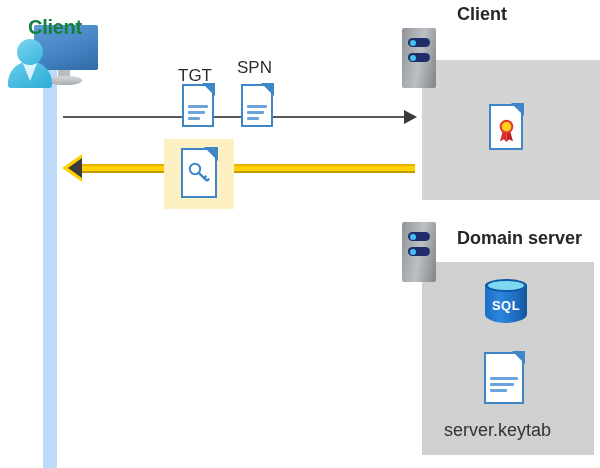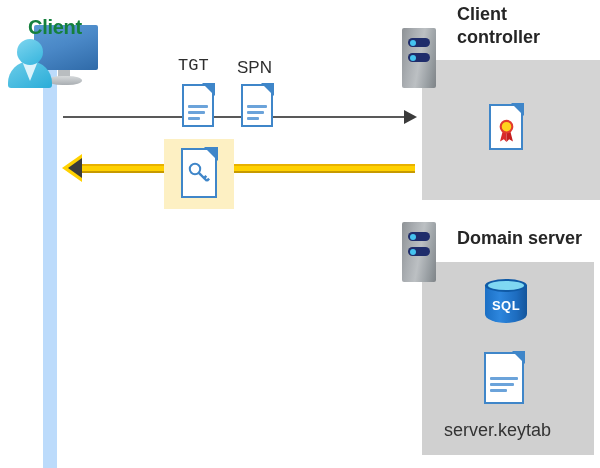--- a/index.html
+++ b/index.html
@@ -7,21 +7,21 @@
        font-family:"Liberation Sans","DejaVu Sans",sans-serif;}
   .abs{position:absolute;}
 
   
   #client-lifeline{left:43px;top:62px;width:14px;height:406px;background:#bcdbfb;}
 
   
   #client-title{left:28px;top:16px;font-size:20px;font-weight:bold;color:#15803d;letter-spacing:-0.3px;}
   #dc-title{left:457px;top:3px;font-size:18px;font-weight:bold;color:#262626;line-height:23px;width:140px;}
   #linux-title{left:457px;top:227px;font-size:18px;font-weight:bold;color:#262626;line-height:23px;width:140px;}
-  #tgt-label{left:178px;top:56px;font-size:17px;color:#2e2e2e;font-family:Liberation Mono, monospace;}
+  #tgt-label{left:178px;top:66px;font-size:17px;color:#2e2e2e;}
   #spn-label{left:237px;top:58px;font-size:17px;color:#2e2e2e;}
   #keytab-label{left:444px;top:420px;font-size:18px;color:#333333;}
 
   
   #dc-panel{left:422px;top:60px;width:178px;height:140px;background:#d4d4d4;}
   #linux-panel{left:422px;top:262px;width:172px;height:193px;background:#d0d0d0;}
 
   
   .rack{width:34px;height:60px;border-radius:2px;
         background:linear-gradient(100deg,#8e9296 0%,#a9adb1 28%,#bcc0c3 52%,#9aa0a4 78%,#7e8387 100%);}
@@ -121,21 +121,20 @@
   <div class="led" style="top:25px;"></div>
 </div>
 
 <div class="abs rack" id="linux-rack">
   <div class="led" style="top:10px;"></div>
   <div class="led" style="top:25px;"></div>
 </div>
 
 <div class="abs" id="dc-title">
   <span>Client</span><br>
-  <span>controller</span>
 </div>
 
 <div class="abs" id="linux-title">Domain server</div>
 
 <div class="abs" id="req-line"></div>
 <div class="abs" id="req-head"></div>
 
 <div class="abs" id="tgt-label">TGT</div>
 <div class="abs" id="spn-label">SPN</div>
 

